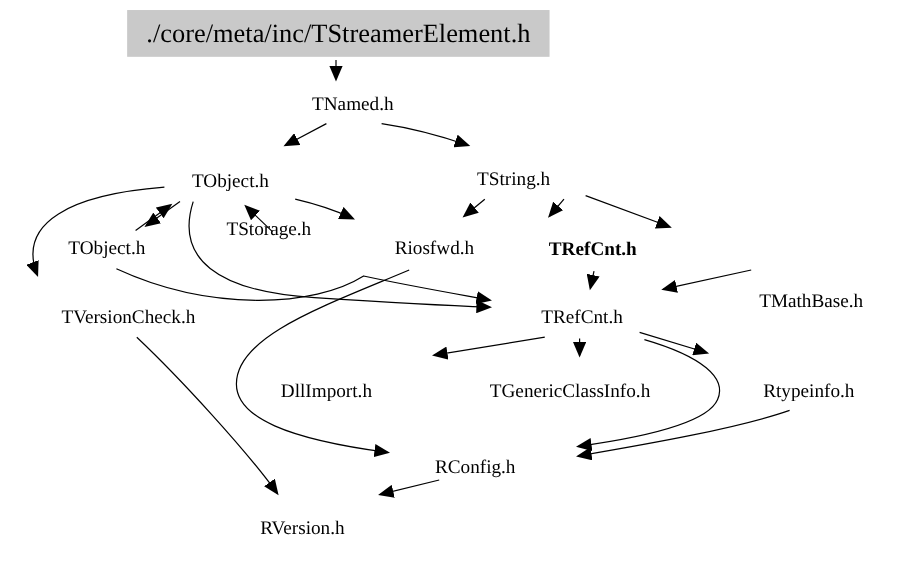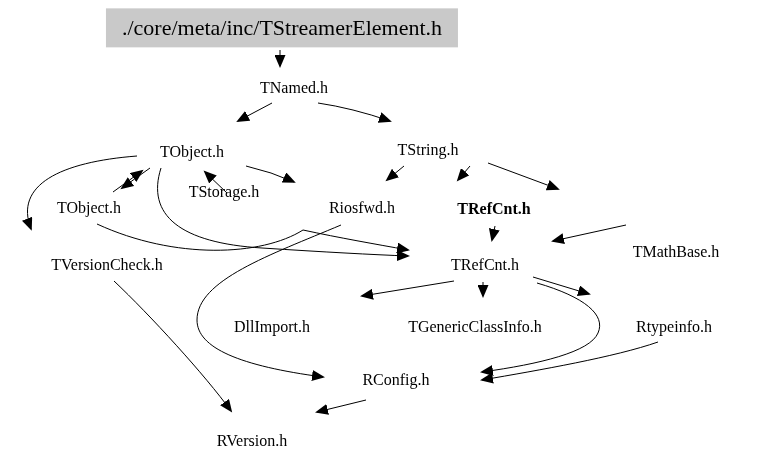--- a/index.html
+++ b/index.html
@@ -70,16 +70,16 @@
       <div class="node" style="left: 89px; top: 208px;">TObject.h</div>
       <div class="node" style="left: 224px; top: 192px;">TStorage.h</div>
       <div class="node" style="left: 362px; top: 208px;">Riosfwd.h</div>
       <div class="node" style="left: 494px; top: 209px; font-weight: bold;">TRefCnt.h</div>
       <div class="node" style="left: 676px; top: 209px; margin-top: 43px;">TMathBase.h</div>
       <div class="node" style="left: 107px; top: 265px;">TVersionCheck.h</div>
       <div class="node" style="left: 485px; top: 265px;">TRefCnt.h</div>
       <div class="node" style="left: 272px; top: 327px;">DllImport.h</div>
       <div class="node" style="left: 475px; top: 327px;">TGenericClassInfo.h</div>
       <div class="node" style="left: 674px; top: 327px;">Rtypeinfo.h</div>
-      <div class="node" style="left: 396px; top: 380px;">RConfig.h</div>
+      <div class="node" style="left: 396px; top: 390px;">RConfig.h</div>
       <div class="node" style="left: 252px; top: 441px;">RVersion.h</div>
     </div>
 </div>
 
 </body></html>

